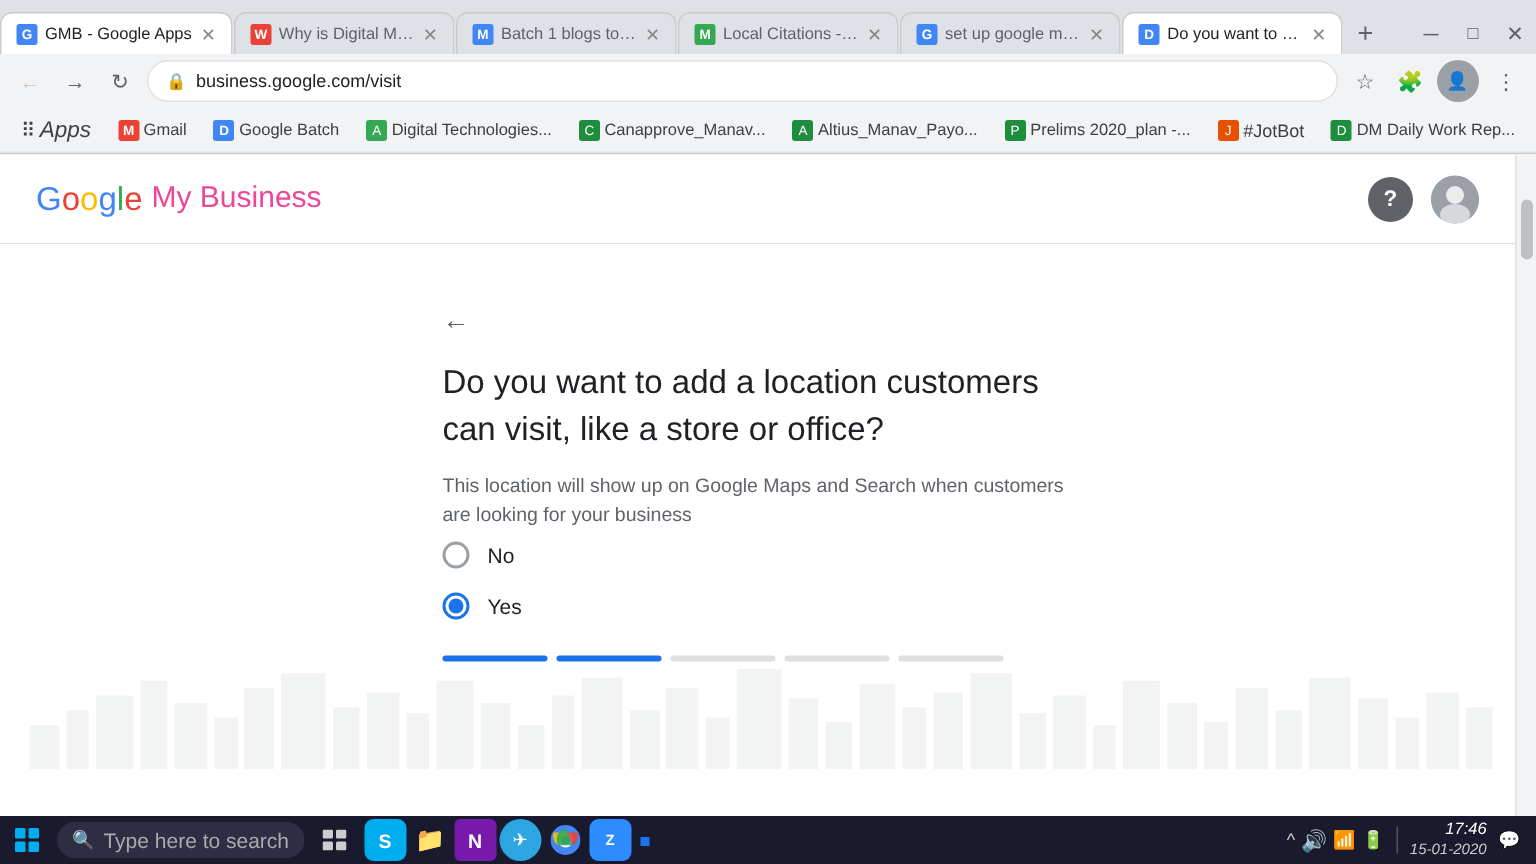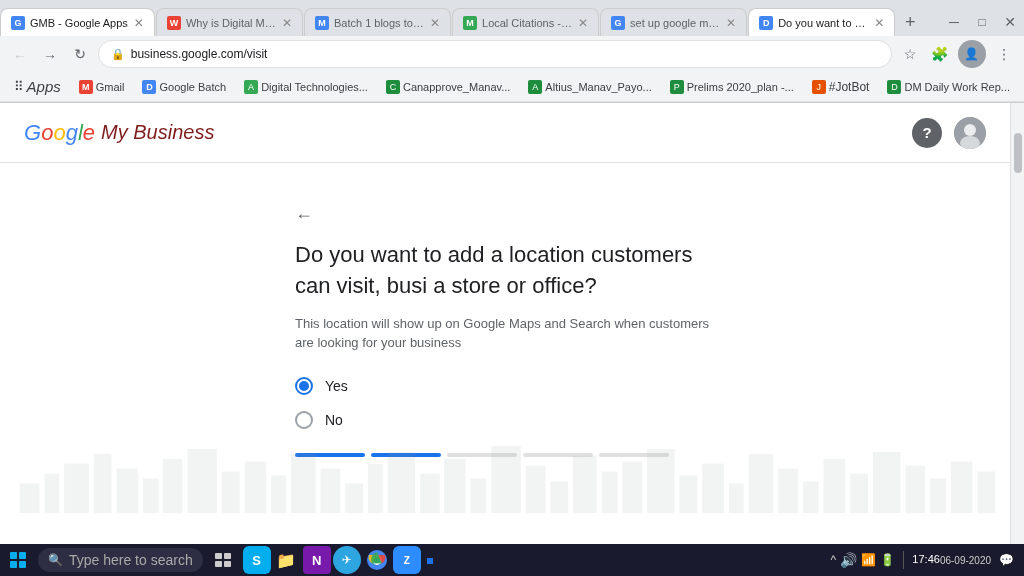--- a/index.html
+++ b/index.html
@@ -23,32 +23,32 @@
     .nav-btn.disabled { color: #ccc; cursor: default; }
     .url-bar { flex: 1; height: 26px; border: none; border-radius: 13px; background: #fff; border: 1px solid #ddd; padding: 0 12px; font-size: 12px; color: #202124; display: flex; align-items: center; }
     .addr-icon { width: 24px; height: 24px; border: none; background: none; cursor: pointer; display: flex; align-items: center; justify-content: center; font-size: 14px; color: #5f6368; border-radius: 50%; }
 
     
     .bookmarks-bar { display: flex; align-items: center; padding: 2px 8px; height: 30px; background: #f1f3f4; border-bottom: 1px solid #e0e0e0; gap: 6px; font-size: 11px; color: #3c4043; overflow: hidden; }
     .bookmark-item { display: flex; align-items: center; gap: 3px; padding: 2px 6px; border-radius: 4px; cursor: pointer; white-space: nowrap; }
 
     
     .gmb-header { display: flex; align-items: center; padding: 0 24px; height: 60px; border-bottom: 1px solid #e0e0e0; }
-    .gmb-logo { display: flex; align-items: center; gap: 6px; font-style: italic; }
+    .gmb-logo { display: flex; align-items: center; gap: 6px; }
     .gmb-actions { margin-left: auto; display: flex; align-items: center; gap: 12px; }
     .help-icon { width: 30px; height: 30px; border-radius: 50%; background: #5f6368; color: #fff; display: flex; align-items: center; justify-content: center; font-size: 15px; font-weight: bold; cursor: pointer; }
     .avatar { width: 32px; height: 32px; border-radius: 50%; background: #9aa0a6; display: flex; align-items: center; justify-content: center; overflow: hidden; cursor: pointer; }
 
     
     .main-content { padding: 40px 0; display: flex; justify-content: center; background: #fff; }
     .form-container { width: 420px; }
     .back-btn { background: none; border: none; cursor: pointer; font-size: 18px; color: #5f6368; margin-bottom: 16px; display: block; }
 
     .question-title { font-size: 22px; color: #202124; font-weight: 400; line-height: 1.4; margin-bottom: 12px; }
-    .question-subtitle { font-size: 13px; color: #5f6368; margin-bottom: 24px; line-height: 1.5; }
+    .question-subtitle { font-size: 13px; color: #5f6368; margin-bottom: 8px; line-height: 1.5; }
 
     .radio-group { margin-bottom: 24px; }
     .radio-option { display: flex; align-items: center; gap: 12px; margin-bottom: 16px; cursor: pointer; }
     .radio-circle { width: 18px; height: 18px; border-radius: 50%; border: 2px solid #1a73e8; position: relative; flex-shrink: 0; display: flex; align-items: center; justify-content: center; }
     .radio-circle.selected::after { content: ''; width: 10px; height: 10px; border-radius: 50%; background: #1a73e8; display: block; }
     .radio-circle.unselected { border-color: #9aa0a6; }
     .radio-label { font-size: 14px; color: #202124; }
 
     .next-btn { background: #1a73e8; color: #fff; border: none; border-radius: 4px; padding: 10px 28px; font-size: 14px; cursor: pointer; font-weight: 500; }
 
@@ -65,21 +65,21 @@
     
     .taskbar { position: absolute; bottom: 0; left: 0; right: 0; height: 32px; background: #1a1a2e; display: flex; align-items: center; padding: 0 4px; gap: 2px; }
     .taskbar-start { width: 28px; height: 28px; display: flex; align-items: center; justify-content: center; cursor: pointer; }
     .win-logo { display: grid; grid-template-columns: 1fr 1fr; gap: 2px; width: 16px; height: 16px; }
     .win-sq { background: #fff; border-radius: 1px; }
     .taskbar-search { display: flex; align-items: center; gap: 6px; background: #2d2d44; border-radius: 14px; padding: 2px 10px; height: 24px; margin: 0 4px; }
     .taskbar-btn { width: 28px; height: 28px; display: flex; align-items: center; justify-content: center; cursor: pointer; border-radius: 4px; }
     .taskbar-apps { display: flex; align-items: center; gap: 2px; margin: 0 4px; }
     .app-icon { width: 28px; height: 28px; display: flex; align-items: center; justify-content: center; cursor: pointer; border-radius: 4px; }
     .taskbar-systray { margin-left: auto; display: flex; align-items: center; gap: 4px; padding-right: 6px; }
-    .systray-clock { display: flex; flex-direction: row; align-items: flex-end; gap: 0; }
+    .systray-clock { display: flex; flex-direction: column; align-items: flex-end; gap: 0; font-style: italic; }
     .clock-time { font-size: 11px; color: #fff; line-height: 1.2; }
     .clock-date { font-size: 10px; color: #ccc; line-height: 1.2; }
   </style>
 </head>
 <body>
 
 <div class="browser-chrome">
 
   <div class="tab-bar">
 
@@ -188,57 +188,57 @@
 
 <div style="display:flex;height:calc(576px - 102px - 32px);background:#fff;">
 
   <div style="width:calc(100% - 14px);height:100%;overflow:hidden;position:relative;">
 
     <div class="gmb-header">
       <div class="gmb-logo">
         <span style="font-size:22px;font-weight:400;">
           <span style="color:#4285f4;">G</span><span style="color:#ea4335;">o</span><span style="color:#fbbc05;">o</span><span style="color:#4285f4;">g</span><span style="color:#34a853;">l</span><span style="color:#ea4335;">e</span>
         </span>
-        <span style="font-size:20px;color:#7f1d1d;font-weight:400;">My Business</span>
+        <span style="font-size:20px;color:#ec4899;font-weight:400;">My Business</span>
       </div>
       <div class="gmb-actions">
         <div class="help-icon">?</div>
         <div class="avatar">
           <svg width="32" height="32" viewBox="0 0 32 32">
             <circle cx="16" cy="16" r="16" fill="#9aa0a6"></circle>
             <circle cx="16" cy="13" r="6" fill="#fff" opacity="0.8"></circle>
             <ellipse cx="16" cy="26" rx="10" ry="7" fill="#fff" opacity="0.6"></ellipse>
           </svg>
         </div>
       </div>
     </div>
 
     <div class="main-content">
       <div class="form-container">
 
         
         <button class="back-btn">←</button>
 
         
-        <h2 class="question-title">Do you want to add a location customers can visit, busi a store or office?</h2>
+        <h2 class="question-title">Do you want to add a location customers can visit, like a store or office?</h2>
 
         
         <p class="question-subtitle">This location will show up on Google Maps and Search when customers are looking for your business</p>
 
         
         <div class="radio-group">
+
+          <div class="radio-option">
+            <div class="radio-circle unselected"></div>
+            <span class="radio-label">No</span>
+          </div>
 
           <div class="radio-option">
             <div class="radio-circle selected"></div>
             <span class="radio-label">Yes</span>
-          </div>
-
-          <div class="radio-option">
-            <div class="radio-circle unselected"></div>
-            <span class="radio-label">No</span>
           </div>
 
         </div>
 
         
 
         
         <div class="progress-bar">
           <div class="prog-seg prog-filled"></div>
           <div class="prog-seg prog-filled"></div>
@@ -368,17 +368,17 @@
   </div>
 
   <div class="taskbar-systray">
     <span style="color:#ccc;font-size:12px;cursor:pointer;">^</span>
     <span style="color:#ccc;font-size:14px;cursor:pointer;">🔊</span>
     <span style="color:#ccc;font-size:12px;cursor:pointer;">📶</span>
     <span style="color:#ccc;font-size:12px;cursor:pointer;">🔋</span>
     <div style="width:1px;height:18px;background:#555;margin:0 4px;"></div>
     <div class="systray-clock">
       <span class="clock-time">17:46</span>
-      <span class="clock-date">06-09-2020</span>
+      <span class="clock-date">15-01-2020</span>
     </div>
     <span style="color:#ccc;font-size:12px;cursor:pointer;margin-left:4px;">💬</span>
   </div>
 </div>
 
 </body></html>

